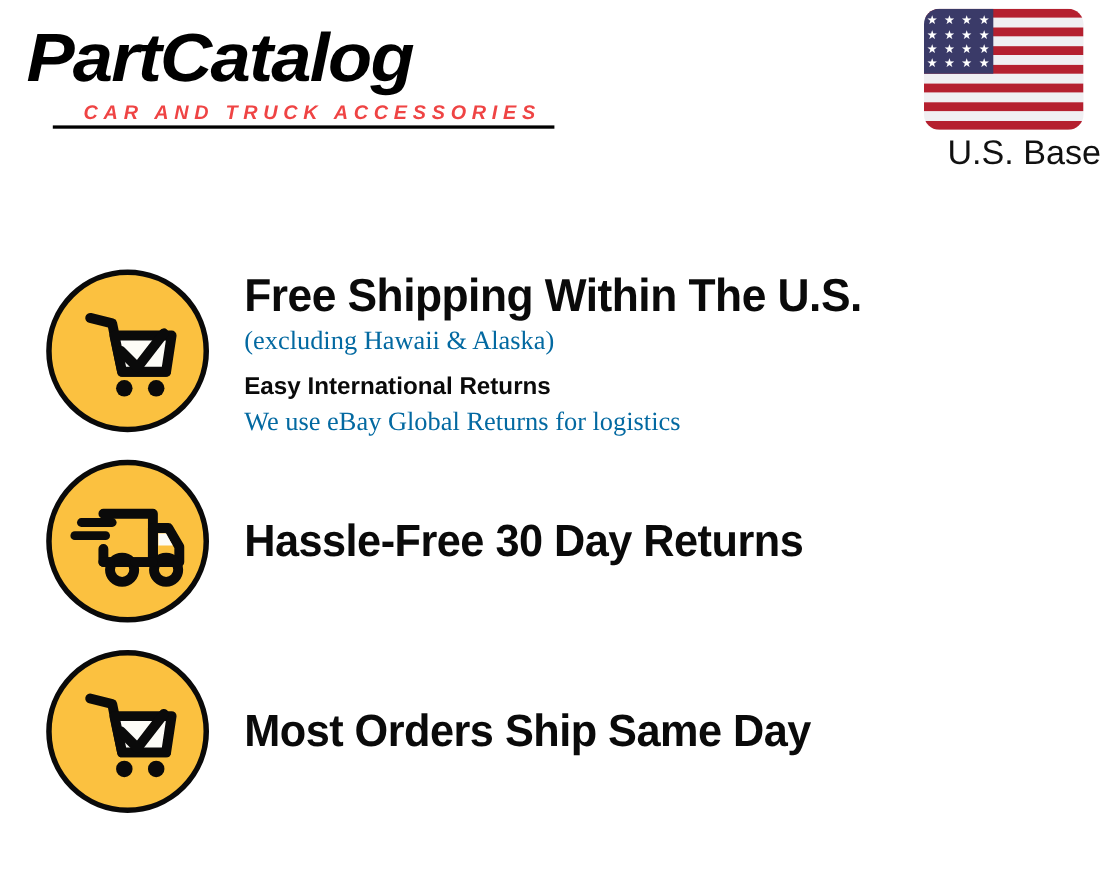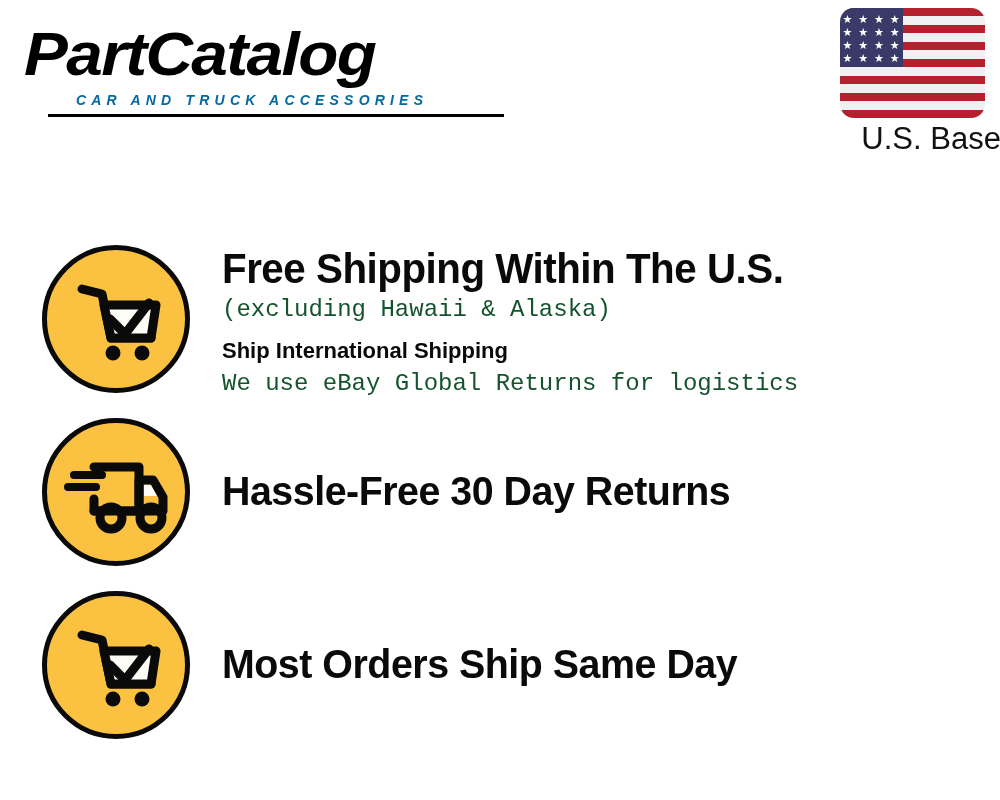--- a/index.html
+++ b/index.html
@@ -51,23 +51,23 @@
     transform: scaleX(1.06);
     transform-origin: left center;
   }
   .brand-tagline {
     position: absolute;
     left: 52px;
     top: 70px;
     font-family: "Liberation Sans", sans-serif;
     font-weight: 700;
     font-style: italic;
-    font-size: 14px;
+    font-size: 18px;
     letter-spacing: 5.2px;
-    color: #0369a1;
+    color: #ef4444;
     white-space: nowrap;
   }
   .brand-underline {
     position: absolute;
     left: 24px;
     top: 92px;
     width: 456px;
     height: 3px;
     background: #000000;
   }
@@ -180,25 +180,25 @@
     font-weight: 700;
     font-size: 42px;
     line-height: 48px;
     letter-spacing: -0.5px;
     color: #0a0a0a;
     white-space: nowrap;
     transform: scaleX(0.96);
     transform-origin: left center;
   }
   .subline {
-    font-family: Liberation Mono, monospace;
+    font-family: Liberation Serif, serif;
     font-weight: 400;
     font-size: 24px;
     line-height: 34px;
-    color: #14532d;
+    color: #0369a1;
     white-space: nowrap;
   }
   .subline-bold {
     font-family: "Liberation Sans", sans-serif;
     font-weight: 700;
     font-size: 22px;
     line-height: 32px;
     color: #0a0a0a;
     white-space: nowrap;
     margin-top: 8px;
@@ -276,21 +276,21 @@
           <path d="M35 39 L55 44 L64 88 L104 88" fill="none" stroke="#0a0a0a" stroke-width="9" stroke-linecap="round" stroke-linejoin="round"></path>
           <path d="M57 55 L109 55 L104 88 L64 88 Z" fill="#fdfcf7" stroke="#0a0a0a" stroke-width="9" stroke-linejoin="round" stroke-linecap="round"></path>
           <path d="M63 69 L78 84 L102 53" fill="none" stroke="#0a0a0a" stroke-width="9" stroke-linecap="round" stroke-linejoin="round"></path>
           <circle cx="66" cy="103" r="7.5" fill="#0a0a0a"></circle>
           <circle cx="95" cy="103" r="7.5" fill="#0a0a0a"></circle>
         </svg>
       </div>
       <div class="feature-text">
         <div class="headline">Free Shipping Within The U.S.</div>
         <div class="subline">(excluding Hawaii &amp; Alaska)</div>
-        <div class="subline-bold">Ship International Shipping</div>
+        <div class="subline-bold">Easy International Returns</div>
         <div class="subline">We use eBay Global Returns for logistics</div>
       </div>
     </div>
 
     <div class="feature-row row-2">
       <div class="badge">
         <svg viewBox="0 0 138 138" xmlns="http://www.w3.org/2000/svg" aria-hidden="true">
           <path d="M47 44 L92 44 L92 88 L47 88 L47 76" fill="none" stroke="#0a0a0a" stroke-width="9" stroke-linecap="round" stroke-linejoin="round"></path>
           <path d="M92 57 L106 57 L116 74 L116 88 L92 88 Z" fill="none" stroke="#0a0a0a" stroke-width="9" stroke-linejoin="round" stroke-linecap="round"></path>
           <path d="M97 62 L104 62 L110 73 L97 73 Z" fill="#fdfcf7"></path>

